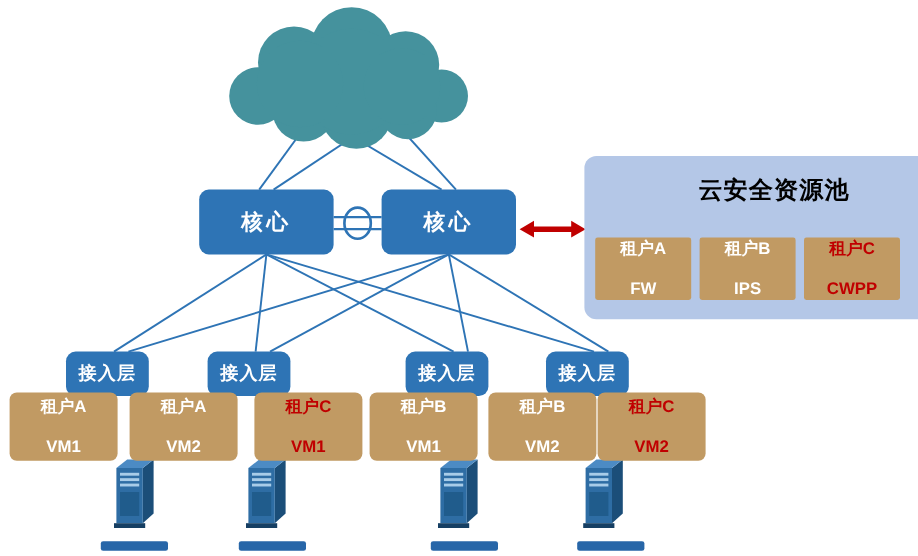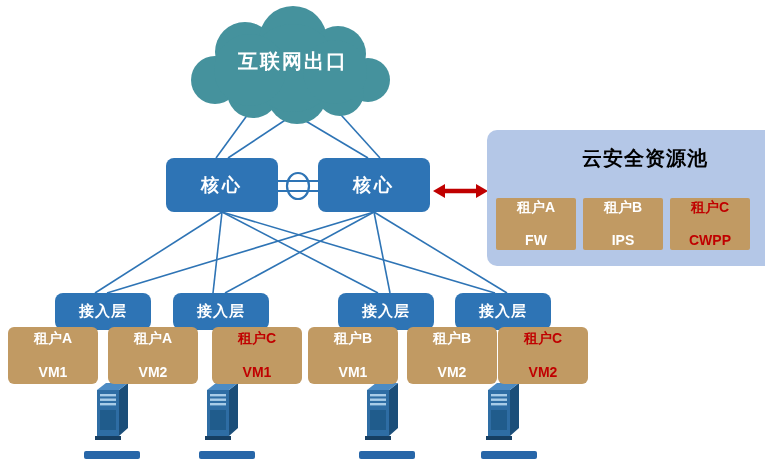--- a/index.html
+++ b/index.html
@@ -21,21 +21,21 @@
   .srv-slot{fill:#A8CCE8;}
   .srv-vent{fill:#205C8C;}
   .srv-base{fill:#163F63;}
 
   .node{
     position:absolute;display:flex;align-items:center;justify-content:center;
     color:#fff;font-weight:bold;box-sizing:border-box;text-align:right;
   }
   .blue{background:var(--node-blue,#2E74B5);border-radius:8px;}
   .core{width:112px;height:54px;font-size:18px;letter-spacing:3px;}
-  .access{width:96px;height:37px;font-size:15px;letter-spacing:1px;}
+  .access{width:69px;height:37px;font-size:15px;letter-spacing:1px;}
   .tan{background:var(--tan,#C19A63);gap:14px;}
   .vm{width:90px;height:57px;border-radius:6px;flex-direction:column;font-size:14px;line-height:1.4;}
   .vm.red,.panel-item.red{color:var(--highlight-text,#C00000);}
 
   .cloud-label{
     position:absolute;left:210px;top:48px;width:166px;text-align:center;
     color:#fff;font-weight:bold;font-size:20px;letter-spacing:2px;
   }
   .panel{
     position:absolute;left:487px;top:130px;width:316px;height:136px;
@@ -120,21 +120,20 @@
     <use href="#srv" transform="translate(485,383)"></use>
 
     <g>
       <rect class="bar" x="84" y="451" width="56" height="8" rx="2"></rect>
       <rect class="bar" x="199" y="451" width="56" height="8" rx="2"></rect>
       <rect class="bar" x="359" y="451" width="56" height="8" rx="2"></rect>
       <rect class="bar" x="481" y="451" width="56" height="8" rx="2"></rect>
     </g>
   </svg>
 
-  <div class="cloud-label">互联网出口</div>
 
   <div class="node blue core" style="left:166px;top:158px">核心</div>
   <div class="node blue core" style="left:318px;top:158px">核心</div>
 
   <div class="panel">
     <div class="panel-title">云安全资源池</div>
     <div class="panel-items">
       <div class="panel-item tan">
         <span>租户A</span>
         <span>FW</span>

